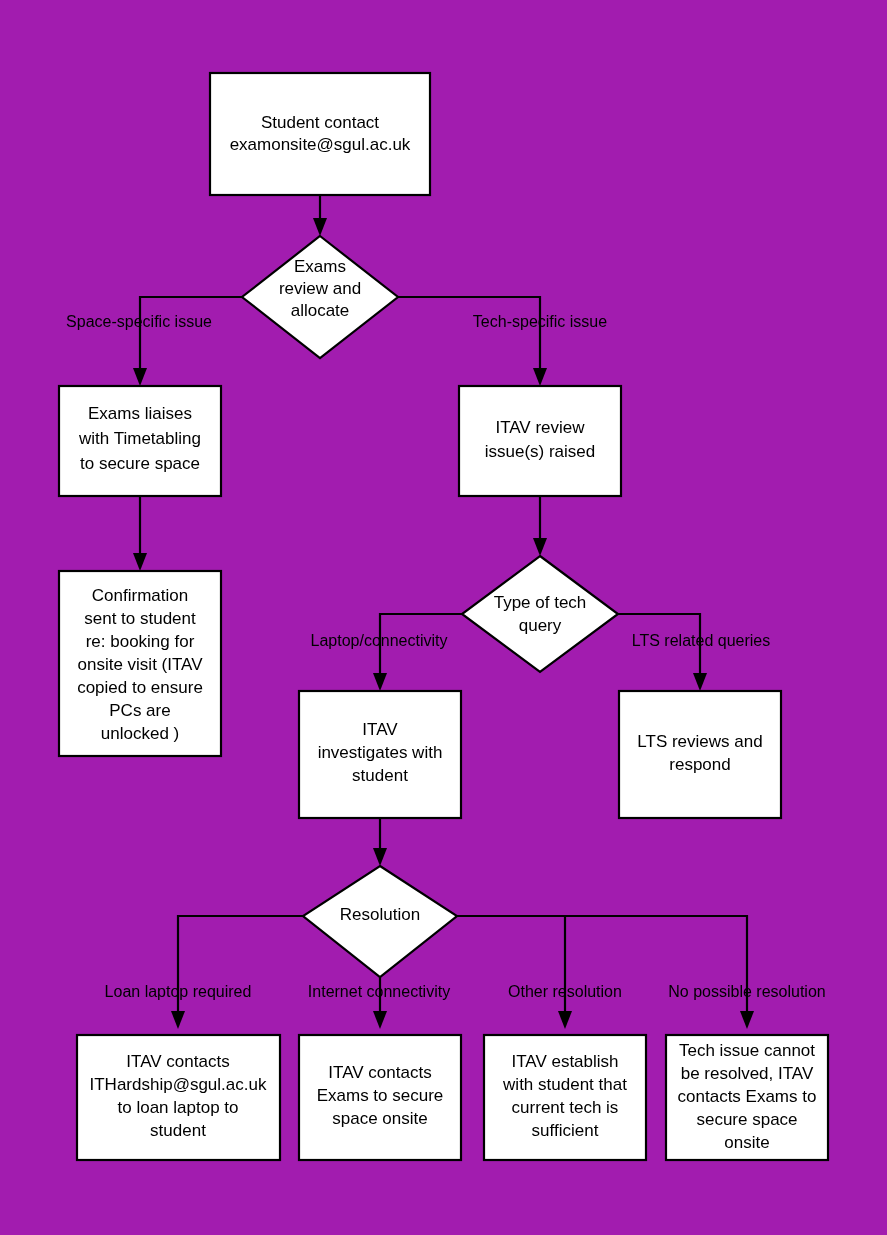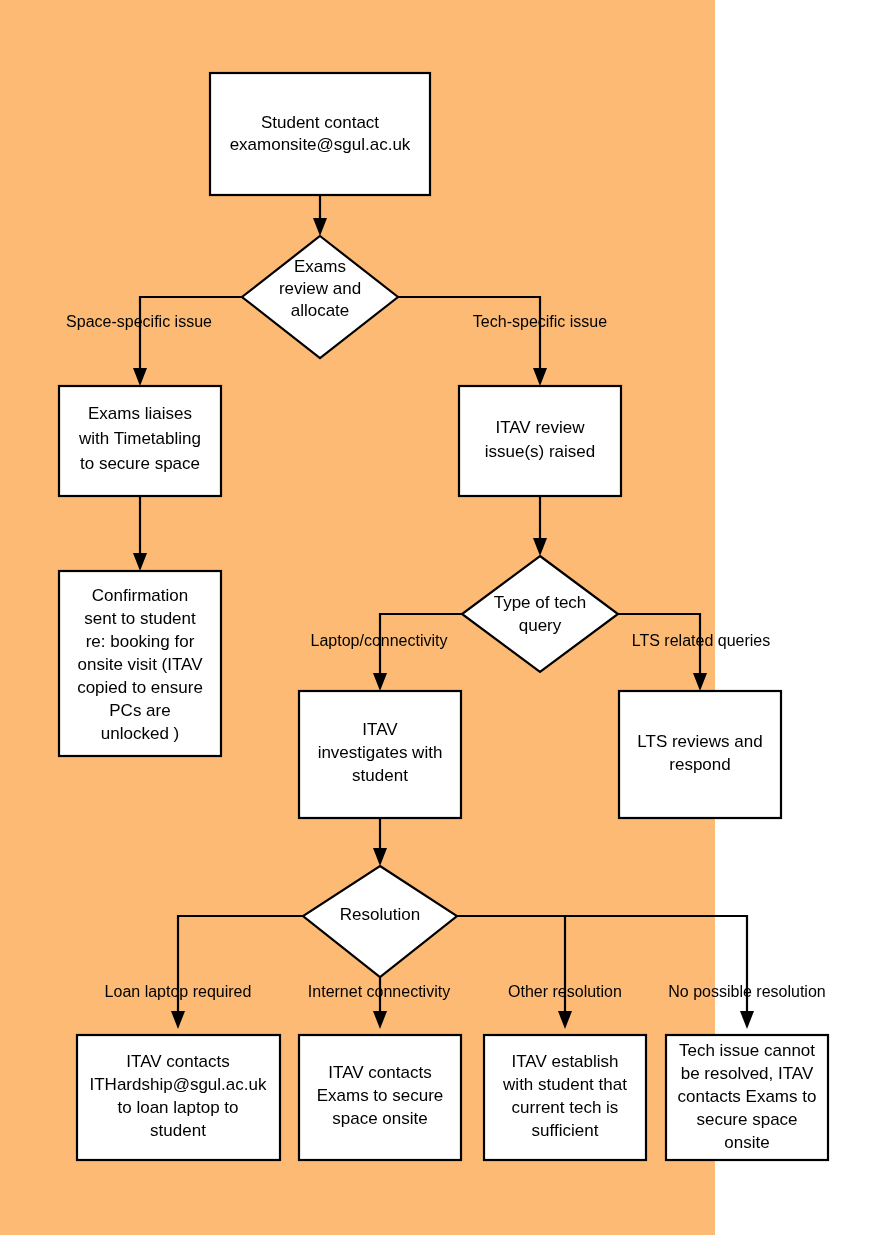--- a/index.html
+++ b/index.html
@@ -2,23 +2,23 @@
 <html><head>
 <meta charset="utf-8">
 <style>
   html, body {
     margin: 0;
     padding: 0;
     background: #ffffff;
   }
   #flowchart-root {
     position: relative;
-    width: 715px;
+    width: 887px;
     height: 1235px;
-    background: #fdba74;
+    background: #a21caf;
     font-family: "Liberation Sans", sans-serif;
   }
   svg.chart-canvas {
     display: block;
     width: 887px;
     height: 1235px;
   }
   .node-shape {
     fill: #ffffff;
     stroke: #000000;

